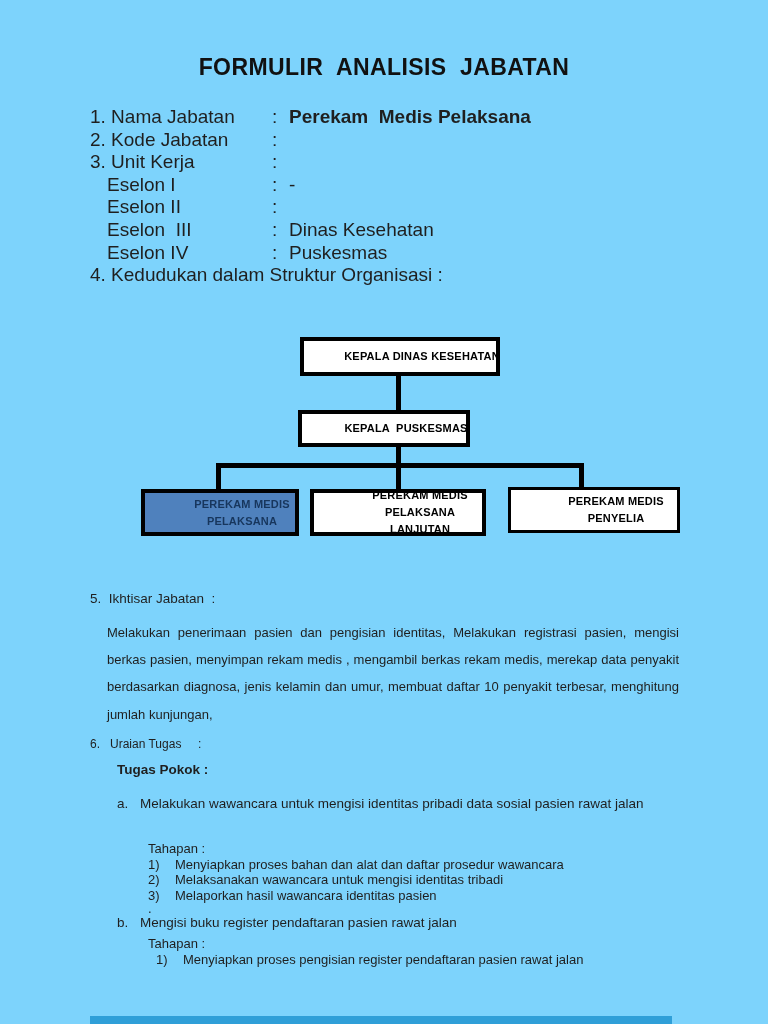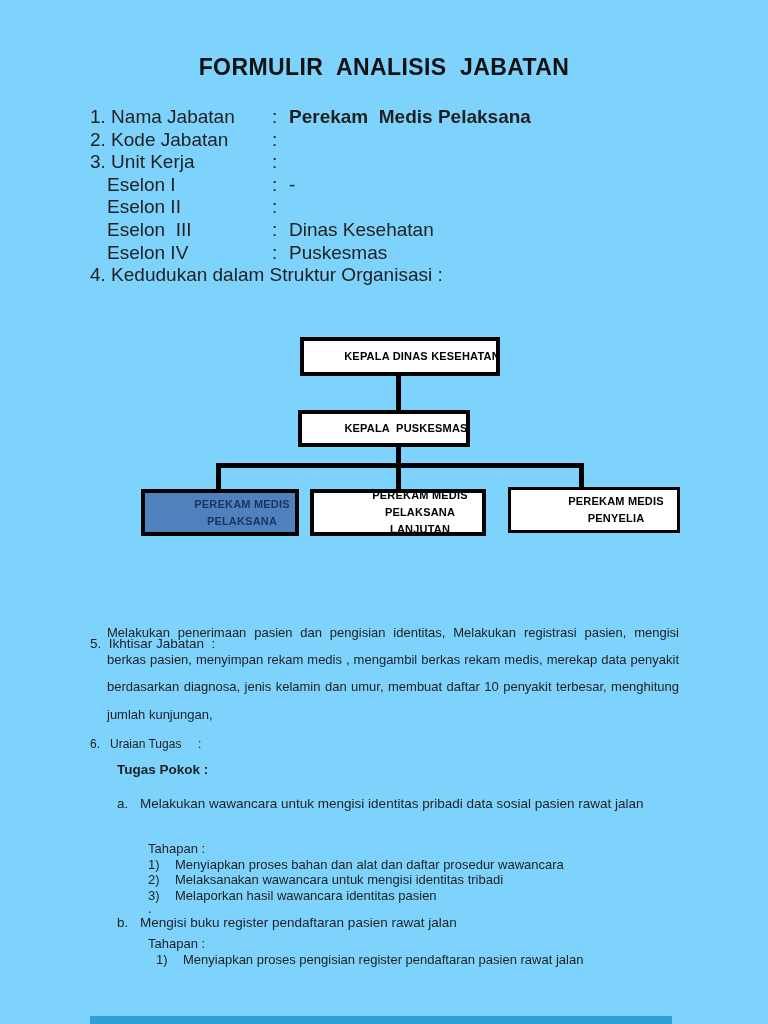--- a/index.html
+++ b/index.html
@@ -39,21 +39,21 @@
   .obox.b2{left:310px;top:489px;width:176px;height:47px;}
   .obox.b3{left:508px;top:487px;width:172px;height:46px;border-width:3px;}
   .oline{position:absolute;background:#000;}
   .conn1{left:396px;top:376px;width:5px;height:34px;}
   .conn2{left:396px;top:447px;width:5px;height:16px;}
   .hline{left:216px;top:463px;width:368px;height:5px;}
   .stubL{left:216px;top:463px;width:5px;height:26px;}
   .stubM{left:396px;top:463px;width:5px;height:26px;}
   .stubR{left:579px;top:463px;width:5px;height:26px;}
   
-  .s5h{position:absolute;left:90px;top:591px;font-size:13.5px;margin-top:45px;}
+  .s5h{position:absolute;left:90px;top:591px;font-size:13.5px;}
   .s5b{position:absolute;left:107px;top:619px;width:572px;font-size:13px;
        line-height:27.2px;text-align:justify;}
   .s6h{position:absolute;left:90px;top:737px;font-size:12px;}
   .s6sub{position:absolute;left:117px;top:762px;font-size:13.5px;font-weight:bold;}
   .task{position:absolute;left:117px;width:562px;font-size:13.5px;display:flex;}
   .task.a{top:791px;}
   .task.b{top:910px;}
   .tletter{width:23px;flex:none;line-height:25.5px;}
   .ttext{flex:1;text-align:justify;line-height:25.5px;}
   .tah{position:absolute;left:148px;width:540px;font-size:13px;}

